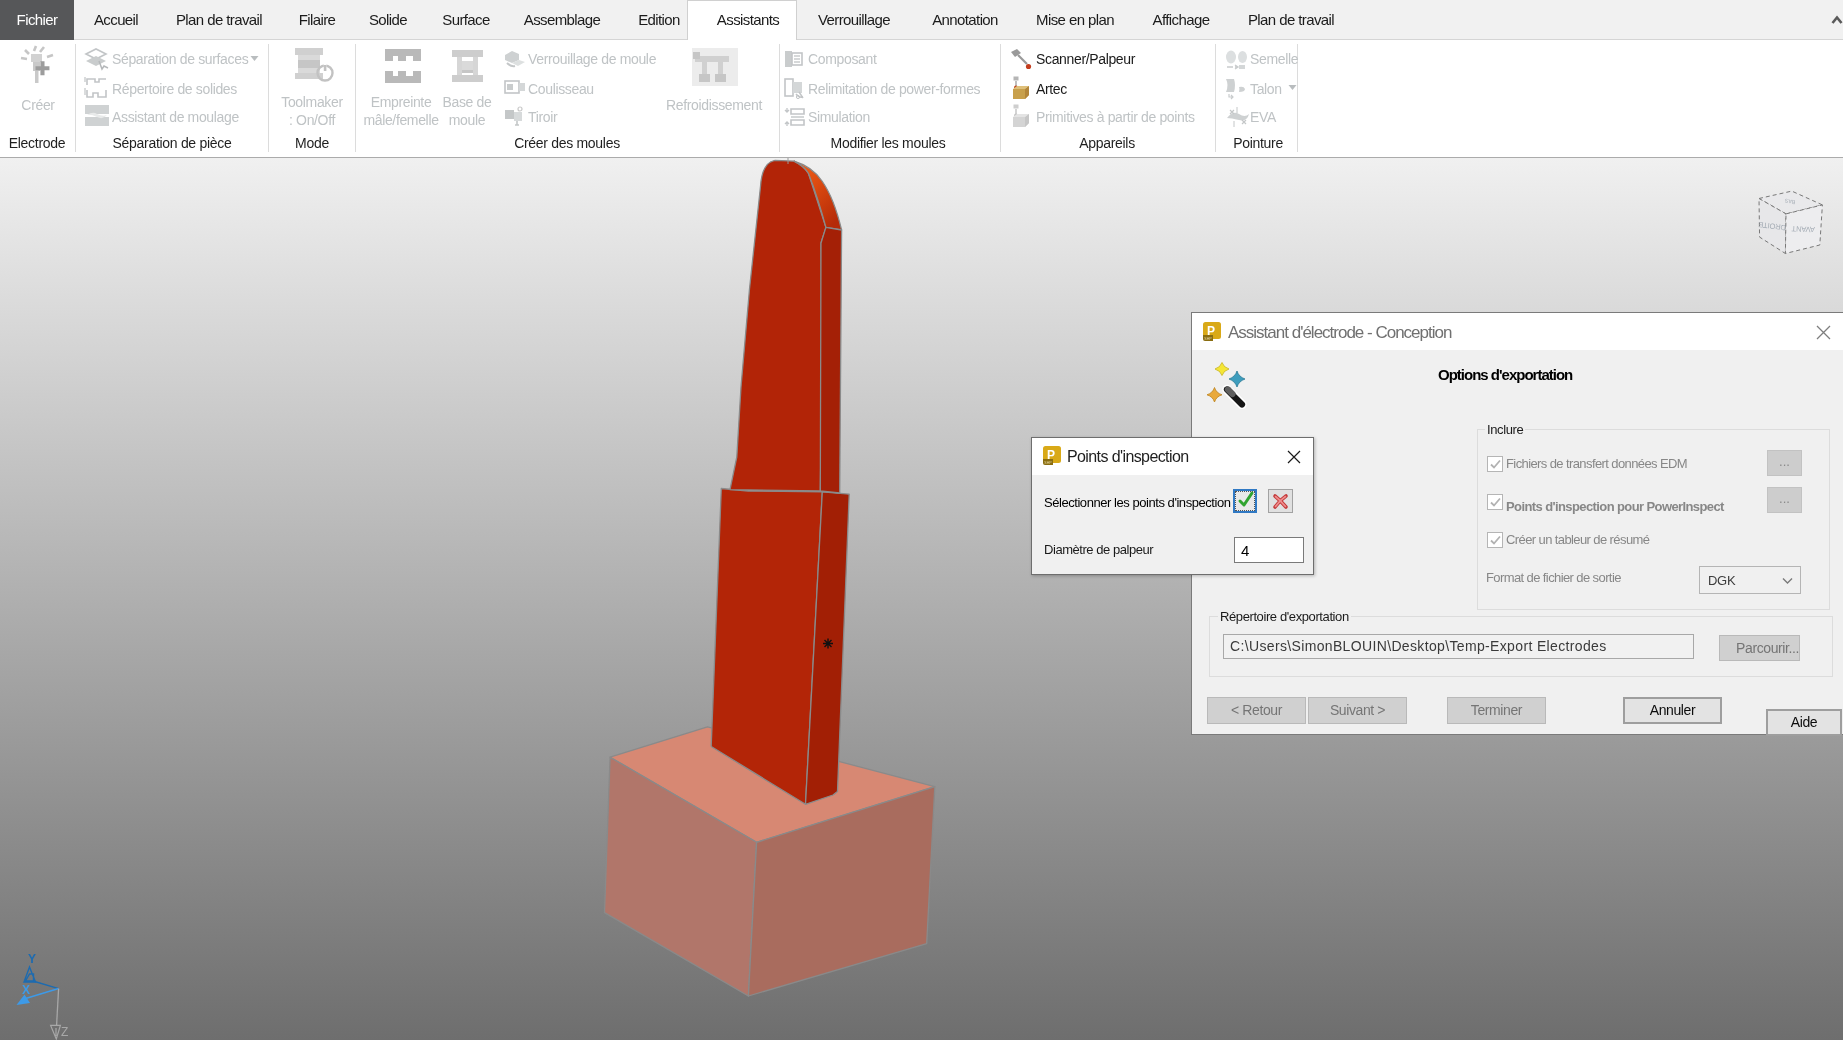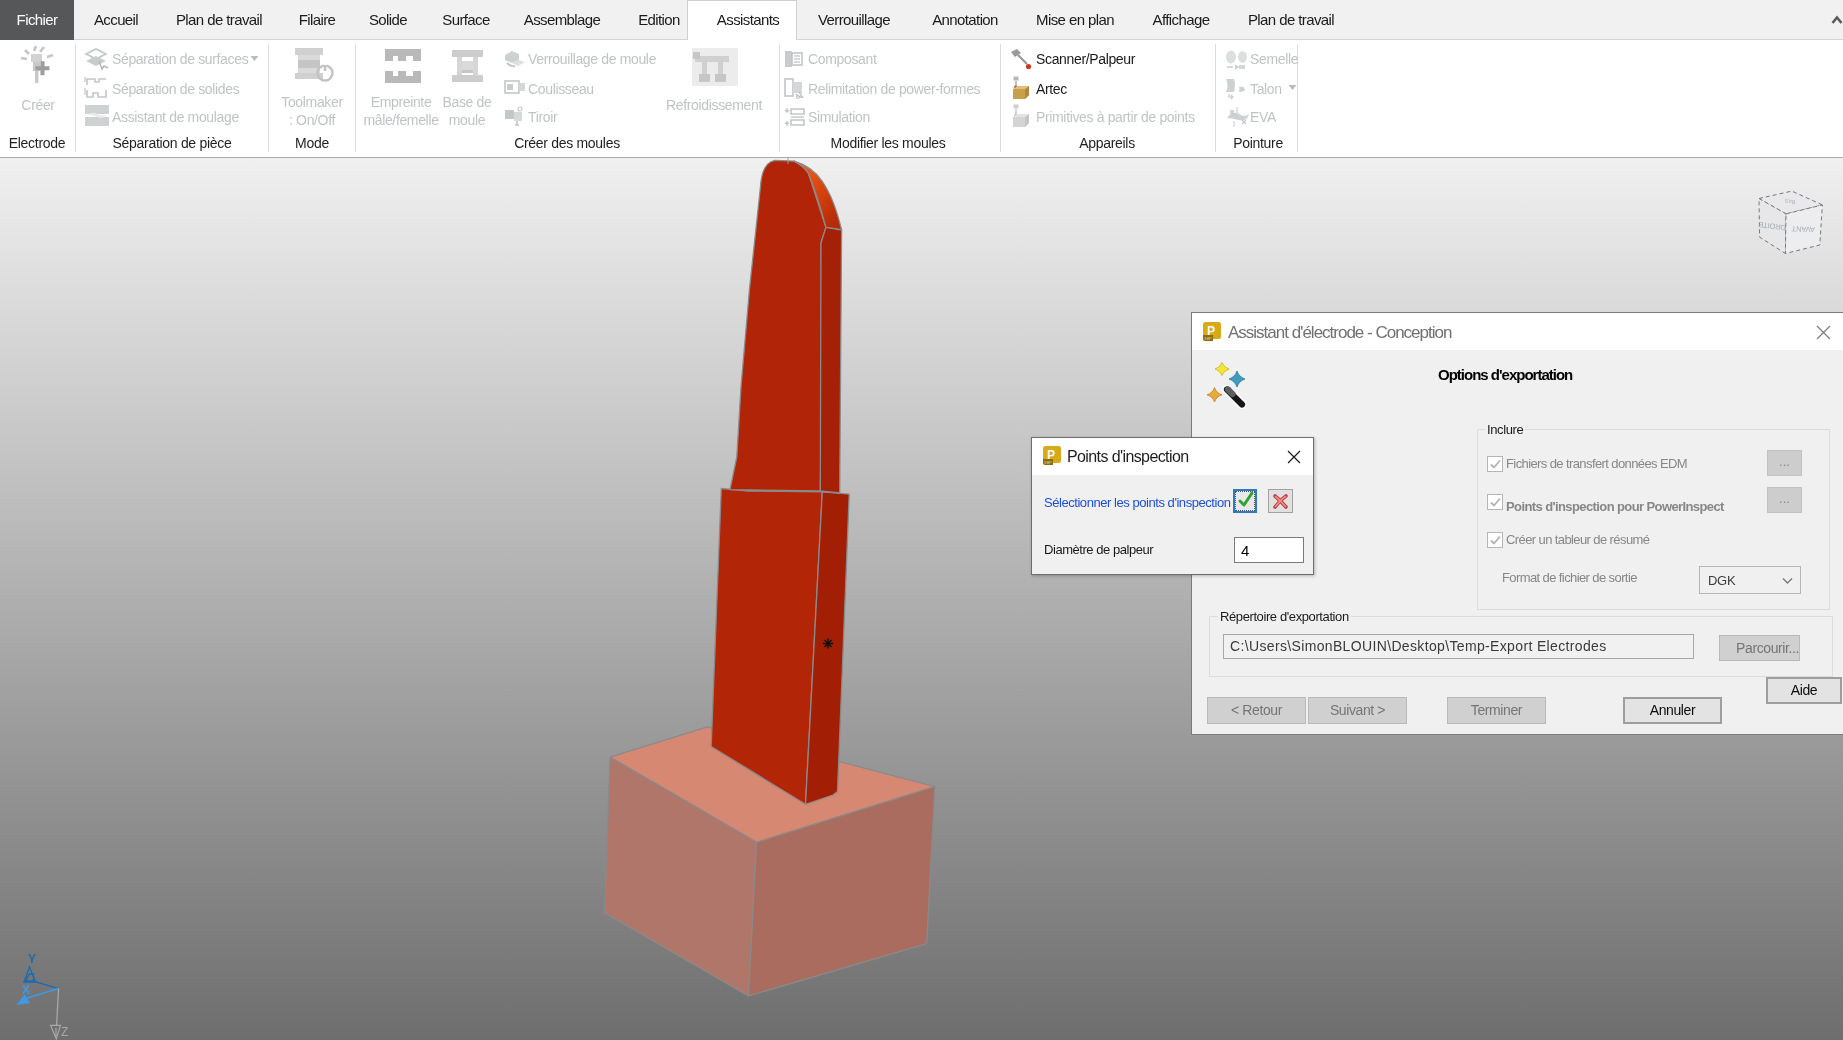--- a/index.html
+++ b/index.html
@@ -127,21 +127,21 @@
 <span class="big" style="left:38px;top:96px">Créer</span>
 <span class="big" style="left:312px;top:93px">Toolmaker<br>: On/Off</span>
 <span class="big" style="left:401px;top:93px">Empreinte<br>mâle/femelle</span>
 <span class="big" style="left:467px;top:93px">Base de<br>moule</span>
 <span class="big" style="left:714px;top:96px">Refroidissement</span>
 
 <span class="row" style="left:112px;top:52px">Séparation de surfaces</span>
 <svg class="ab" style="left:250px;top:55px" width="9" height="7">
       <path d="M0.5 1 L8.5 1 L4.5 6 Z" fill="#b9bdbf"></path>
     </svg>
-<span class="row" style="left:112px;top:81.5px">Séparation de solides</span>
+<span class="row" style="left:112px;top:81.5px">Répertoire de solides</span>
 <span class="row" style="left:112px;top:109.5px">Assistant de moulage</span>
 
 <span class="row" style="left:528px;top:52px">Verrouillage de moule</span>
 <span class="row" style="left:528px;top:81.5px">Coulisseau</span>
 <span class="row" style="left:528px;top:109.5px">Tiroir</span>
 
 <span class="row" style="left:808px;top:52px">Composant</span>
 <span class="row" style="left:808px;top:81.5px">Relimitation de power-formes</span>
 <span class="row" style="left:808px;top:109.5px">Simulation</span>
 
@@ -316,55 +316,55 @@
     <div class="dots" style="left:289px;top:20px;">...</div>
     <div class="cb" style="left:9px;top:64px;"><svg width="15" height="15" viewBox="0 0 15 15">
           <path d="M3 7.5 L6 10.5 L12 3.5" fill="none" stroke="#b2b2b2" stroke-width="1.8"></path>
         </svg></div>
     <span class="cblbl" style="left:28px;top:70px;font-weight:bold;">Points d'inspection pour PowerInspect</span>
     <div class="dots" style="left:289px;top:57px;">...</div>
     <div class="cb" style="left:9px;top:102px;"><svg width="15" height="15" viewBox="0 0 15 15">
           <path d="M3 7.5 L6 10.5 L12 3.5" fill="none" stroke="#b2b2b2" stroke-width="1.8"></path>
         </svg></div>
     <span class="cblbl" style="left:28px;top:103px;">Créer un tableur de résumé</span>
-    <span class="cblbl" style="left:24px;top:141px;">Format de fichier de sortie</span>
+    <span class="cblbl" style="left:8px;top:141px;">Format de fichier de sortie</span>
     <div class="ab" style="left:221px;top:136px;width:102px;height:28px;background:#f0f0f0;border:1px solid #b5b5b5;box-sizing:border-box;">
       <span class="t" style="left:8px;top:7px;font-size:13px;letter-spacing:-0.3px;color:#3c3c3c;">DGK</span>
       <svg class="ab" style="right:7px;top:10px" width="11" height="8">
           <path d="M1 1.5 L5.5 6 L10 1.5" fill="none" stroke="#7a7a7a" stroke-width="1.4"></path>
         </svg>
     </div>
   </div>
 
   <div class="gbox" style="left:17px;top:303px;width:622px;height:59px;">
     <span class="gcap" style="left:8px;">Répertoire d'exportation</span>
     <div class="ab" style="left:13px;top:17px;width:471px;height:25px;background:#f1f1f1;border:1px solid #a8a8a8;box-sizing:border-box;">
       <span class="t" style="left:6px;top:4px;font-size:14px;letter-spacing:0.35px;color:#3a3a3a;">C:\Users\SimonBLOUIN\Desktop\Temp-Export Electrodes</span>
     </div>
     <div class="btn btnoff" style="left:509px;top:18px;width:81px;height:26px;line-height:24px;text-align:right;">Parcourir...</div>
   </div>
   <div class="btn btnoff" style="left:15px;top:384px;width:99px;">&lt; Retour</div>
   <div class="btn btnoff" style="left:116px;top:384px;width:99px;">Suivant &gt;</div>
   <div class="btn btnoff" style="left:255px;top:384px;width:99px;">Terminer</div>
   <div class="btn btnon" style="left:397px;top:384px;width:99px;">Annuler</div>
-  <div class="btn btnon" style="left:540px;top:364px;width:76px;">Aide</div>
+  <div class="btn btnon" style="left:540px;top:396px;width:76px;">Aide</div>
 </div>
 <div class="dlg" id="smalldlg" style="left:1031px;top:437px;width:283px;height:138px;border:1px solid #6e6e6e;box-shadow:1px 1px 3px rgba(0,0,0,0.25);">
   <div class="dtitle" style="height:37px;"></div>
   <svg class="ab" style="left:10px;top:8px" width="20" height="20" viewBox="0 0 20 20">
     <rect x="1" y="0" width="18" height="17" rx="2.5" fill="#d9a917"></rect>
     <path d="M1 13 h10 v6 h-8 a2 2 0 0 1 -2 -2 z" fill="#8a6d10"></path>
     <text x="9" y="12.5" font-family="Liberation Sans" font-size="12" font-weight="bold" fill="#fff" text-anchor="middle">P</text>
     <text x="6" y="18" font-family="Liberation Sans" font-size="3.6" fill="#e8d9a0" text-anchor="middle">SHP</text>
   </svg>
   <span class="t" style="left:35px;top:11px;font-size:16px;letter-spacing:-0.6px;color:#1e1e1e;">Points d'inspection</span>
   <svg class="ab" style="left:255px;top:12px" width="14" height="14" viewBox="0 0 14 14">
       <path d="M1 1 L13 13 M13 1 L1 13" stroke="#1a1a1a" stroke-width="1.2"></path>
     </svg>
-  <span class="t" style="left:12px;top:58px;font-size:13px;letter-spacing:-0.45px;color:#1d4ed8;">Sélectionner les points d'inspection</span>
+  <span class="t" style="left:12px;top:58px;font-size:13px;letter-spacing:-0.45px;color:#000000;">Sélectionner les points d'inspection</span>
   <div class="ab" style="left:201px;top:51px;width:24px;height:24px;background:#e8e8e8;border:2px solid #3079c4;box-sizing:border-box;">
     <div class="ab" style="left:0;top:0;right:0;bottom:0;border:1px dotted #555;"></div>
     <svg class="ab" style="left:1px;top:-1px" width="20" height="20" viewBox="0 0 20 20">
         <path d="M4 11 L8 15 L16 3" fill="none" stroke="#2fa32f" stroke-width="3" stroke-linecap="round" stroke-linejoin="round"></path>
       </svg>
   </div>
   <div class="ab" style="left:236px;top:51px;width:25px;height:24px;background:#e0e0e0;border:1px solid #a2a2a2;box-sizing:border-box;">
     <svg class="ab" style="left:3px;top:3px" width="17" height="17" viewBox="0 0 17 17">
       <path d="M3 3 Q8 7 14 14 M14 3 Q8 7 3 14" fill="none" stroke="#c33a3a" stroke-width="3.6" stroke-linecap="round"></path>
       <path d="M3.5 3.5 Q8 7 13.5 13.5 M13.5 3.5 Q8 7 3.5 13.5" fill="none" stroke="#ef8d8d" stroke-width="1.6" stroke-linecap="round"></path>

